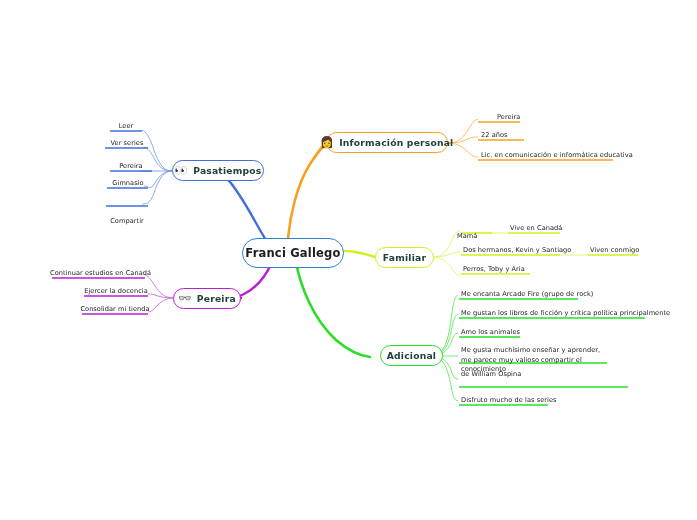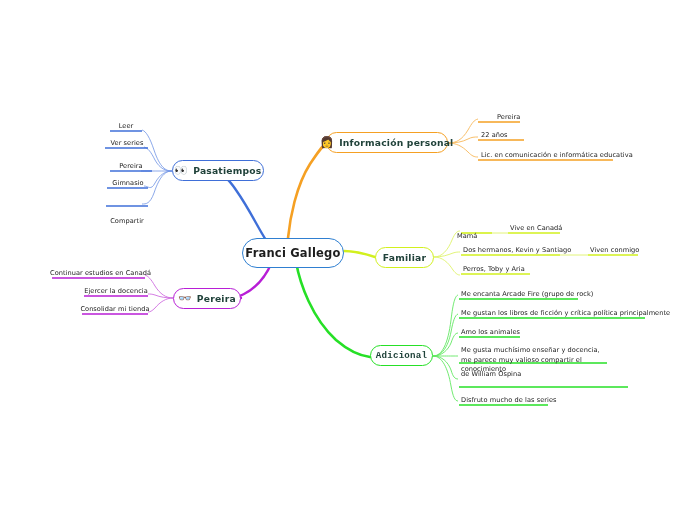--- a/index.html
+++ b/index.html
@@ -75,23 +75,22 @@
   }
   #branch-informacion {
     left: 326px; top: 132px; width: 122px;
     border-color: #f5a023;
   }
   #branch-familiar {
     left: 375px; top: 247px; width: 59px;
     border-color: #d2f01e;
   }
   #branch-adicional {
-    left: 370px; top: 345px; width: 63px;
+    left: 380px; top: 345px; width: 63px;
     border-color: #26e026;
-    font-family: Liberation Mono, monospace;
   }
   #branch-planes {
     left: 173px; top: 288px; width: 68px;
     border-color: #b81ed6;
   }
 
   
   .leaf {
     position: absolute;
     font-size: 6.6px;
@@ -208,21 +207,21 @@
   <div class="leaf" style="left:457px; top:224px;margin-top:8px;">Mamá</div>
   <div class="leaf" style="left:510px; top:224px;">Vive en Canadá</div>
   <div class="leaf" style="left:463px; top:246px;">Dos hermanos, Kevin y Santiago</div>
   <div class="leaf" style="left:590px; top:246px;">Viven conmigo</div>
   <div class="leaf" style="left:463px; top:265px;">Perros, Toby y Aria</div>
 
   <div class="leaf" style="left:461px; top:290px;">Me encanta Arcade Fire (grupo de rock)</div>
   <div class="leaf" style="left:461px; top:309px;">Me gustan los libros de ficción y crítica política principalmente</div>
   <div class="leaf" style="left:461px; top:328px;">Amo los animales</div>
   <div class="leaf multi" style="left:461px; top:346px; width:160px;">
-    <div>Me gusta muchísimo enseñar y docencia,</div>
+    <div>Me gusta muchísimo enseñar y aprender,</div>
     <div>me parece muy valioso compartir el conocimiento</div>
   </div>
   <div class="leaf multi" style="left:461px; top:370px; width:172px;">
     <div>de William Ospina</div>
   </div>
   <div class="leaf" style="left:461px; top:396px;">Disfruto mucho de las series</div>
 
   <div class="leaf center" style="left:50px; top:269px; width:96px;">Continuar estudios en Canadá</div>
   <div class="leaf center" style="left:82px; top:287px; width:68px;">Ejercer la docencia</div>
   <div class="leaf center" style="left:80px; top:305px; width:70px;text-align:center;">Consolidar mi tienda</div>

